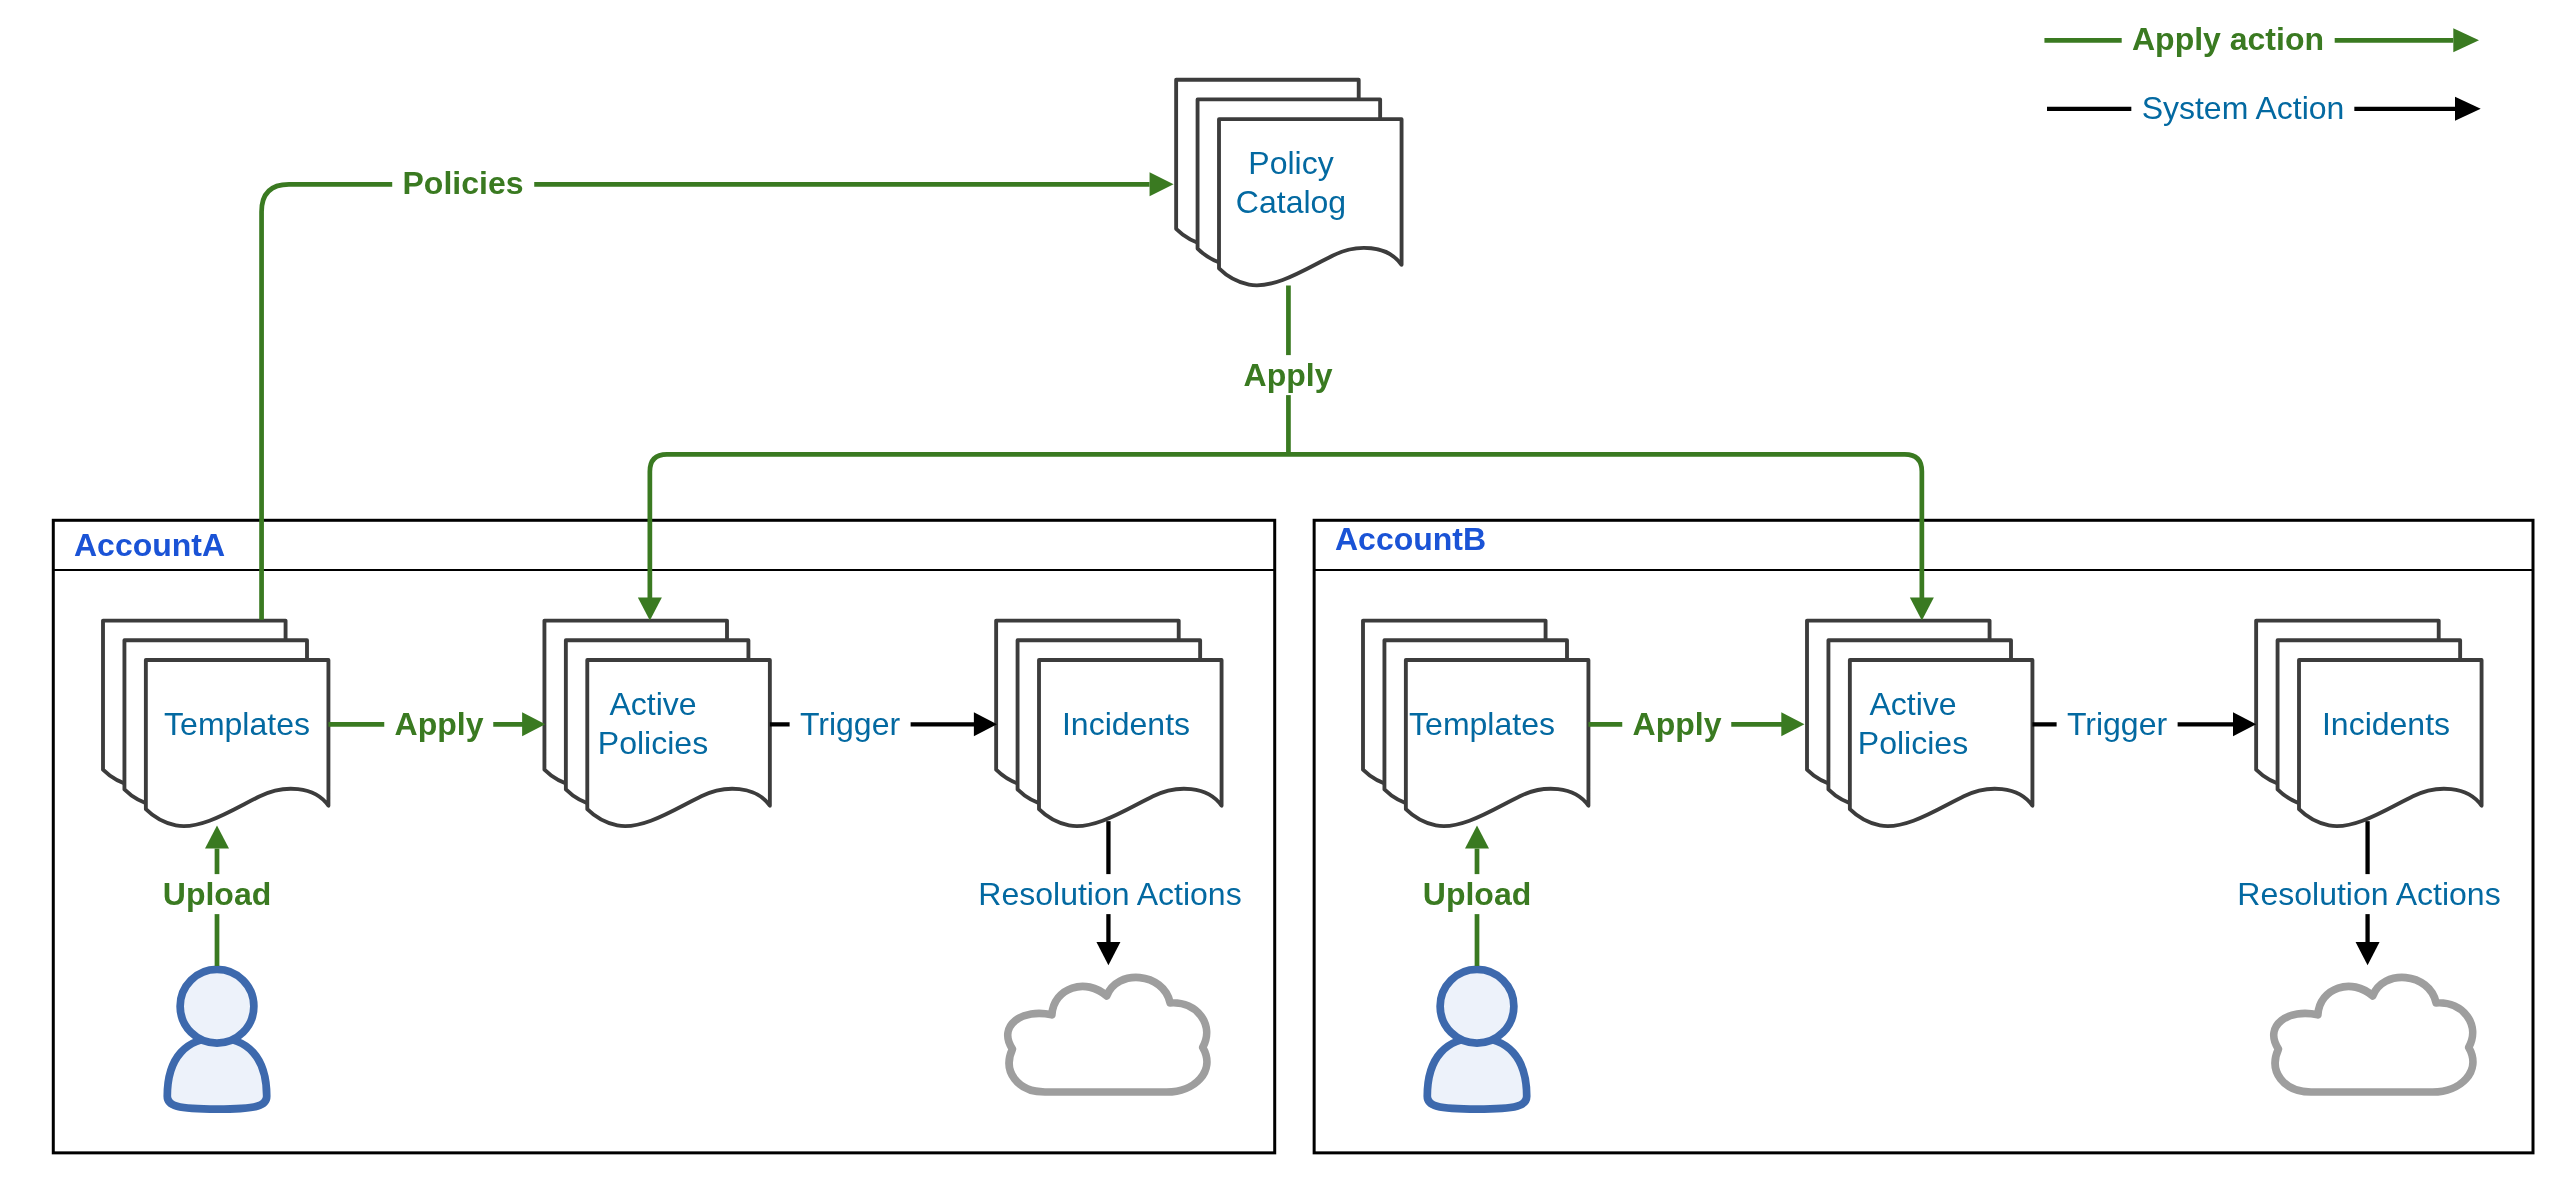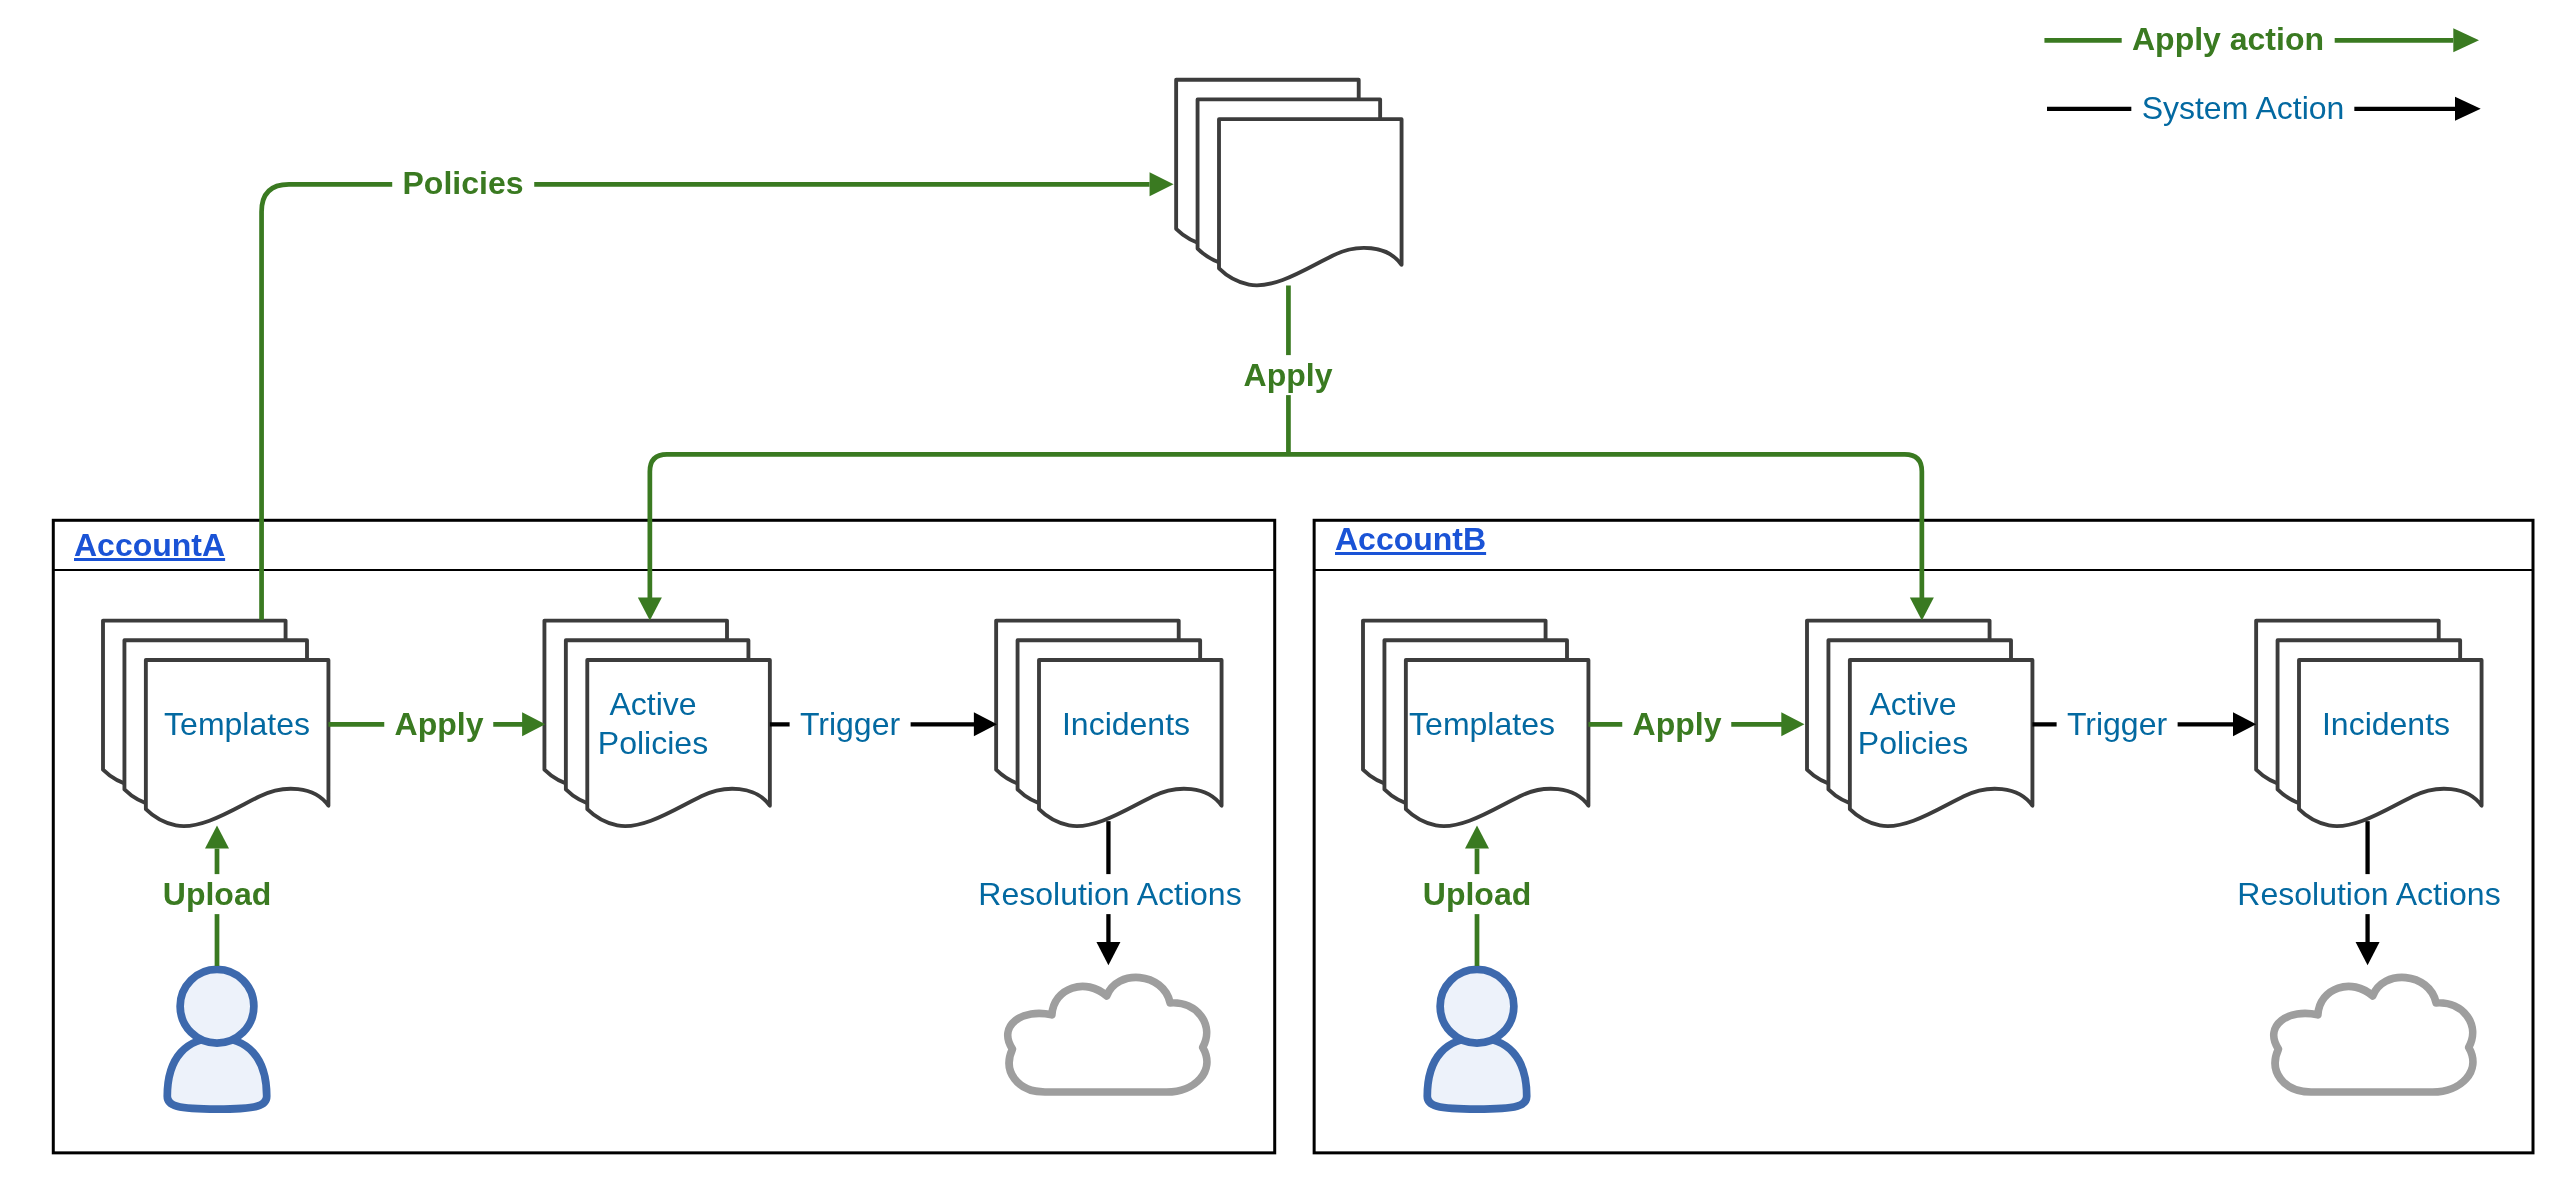--- a/index.html
+++ b/index.html
@@ -23,21 +23,21 @@
     position:absolute;
     transform:translate(-50%,-50%);
     font-size:32px;
     line-height:38px;
     color:#0369a1;
     white-space:nowrap;
     z-index:3;
   }
   .bg{background:#ffffff;padding:0.9px 10.3px;}
   .green{color:var(--green);font-weight:bold;}
-  .blue{color:var(--blue);font-weight:bold;text-decoration:underline;}
+  .blue{color:var(--blue);font-weight:bold;}
   .doc2{white-space:normal;width:163px;text-align:center;line-height:39px;}
   .band{transform:translate(0,-50%);}
 </style>
 </head>
 <body>
 
 <div class="canvas">
 
   <svg class="layer" viewBox="0 0 3005 1393">
     <defs>
@@ -127,20 +127,21 @@
     </g>
     <g stroke="#000000" stroke-width="5" fill="none">
       <path d="M2388 127 H2864"></path>
       <polygon points="2864,113 2864,141 2894,127" fill="#000000" stroke="none"></polygon>
     </g>
   </svg>
 
   <div class="lbl bg green" style="left:2228px;top:39px;">Apply action</div>
   <div class="lbl bg" style="left:2243px;top:108px;">System Action</div>
 
+  <div class="lbl doc2" style="left:1291px;top:183px;">Policy Catalog</div>
   <div class="lbl bg green" style="left:463px;top:183px;">Policies</div>
   <div class="lbl bg green" style="left:1288px;top:375px;">Apply</div>
 
   <div class="lbl blue band" style="left:74px;top:545px;transform:translate(0,-50%);">AccountA</div>
   <div class="lbl blue band" style="left:1335px;top:539px;transform:translate(0,-50%);">AccountB</div>
 
   <div class="lbl" style="left:237px;top:724px;">Templates</div>
   <div class="lbl bg green" style="left:439px;top:724px;">Apply</div>
   <div class="lbl doc2" style="left:653px;top:724px;">Active Policies</div>
   <div class="lbl bg" style="left:850px;top:724px;">Trigger</div>

